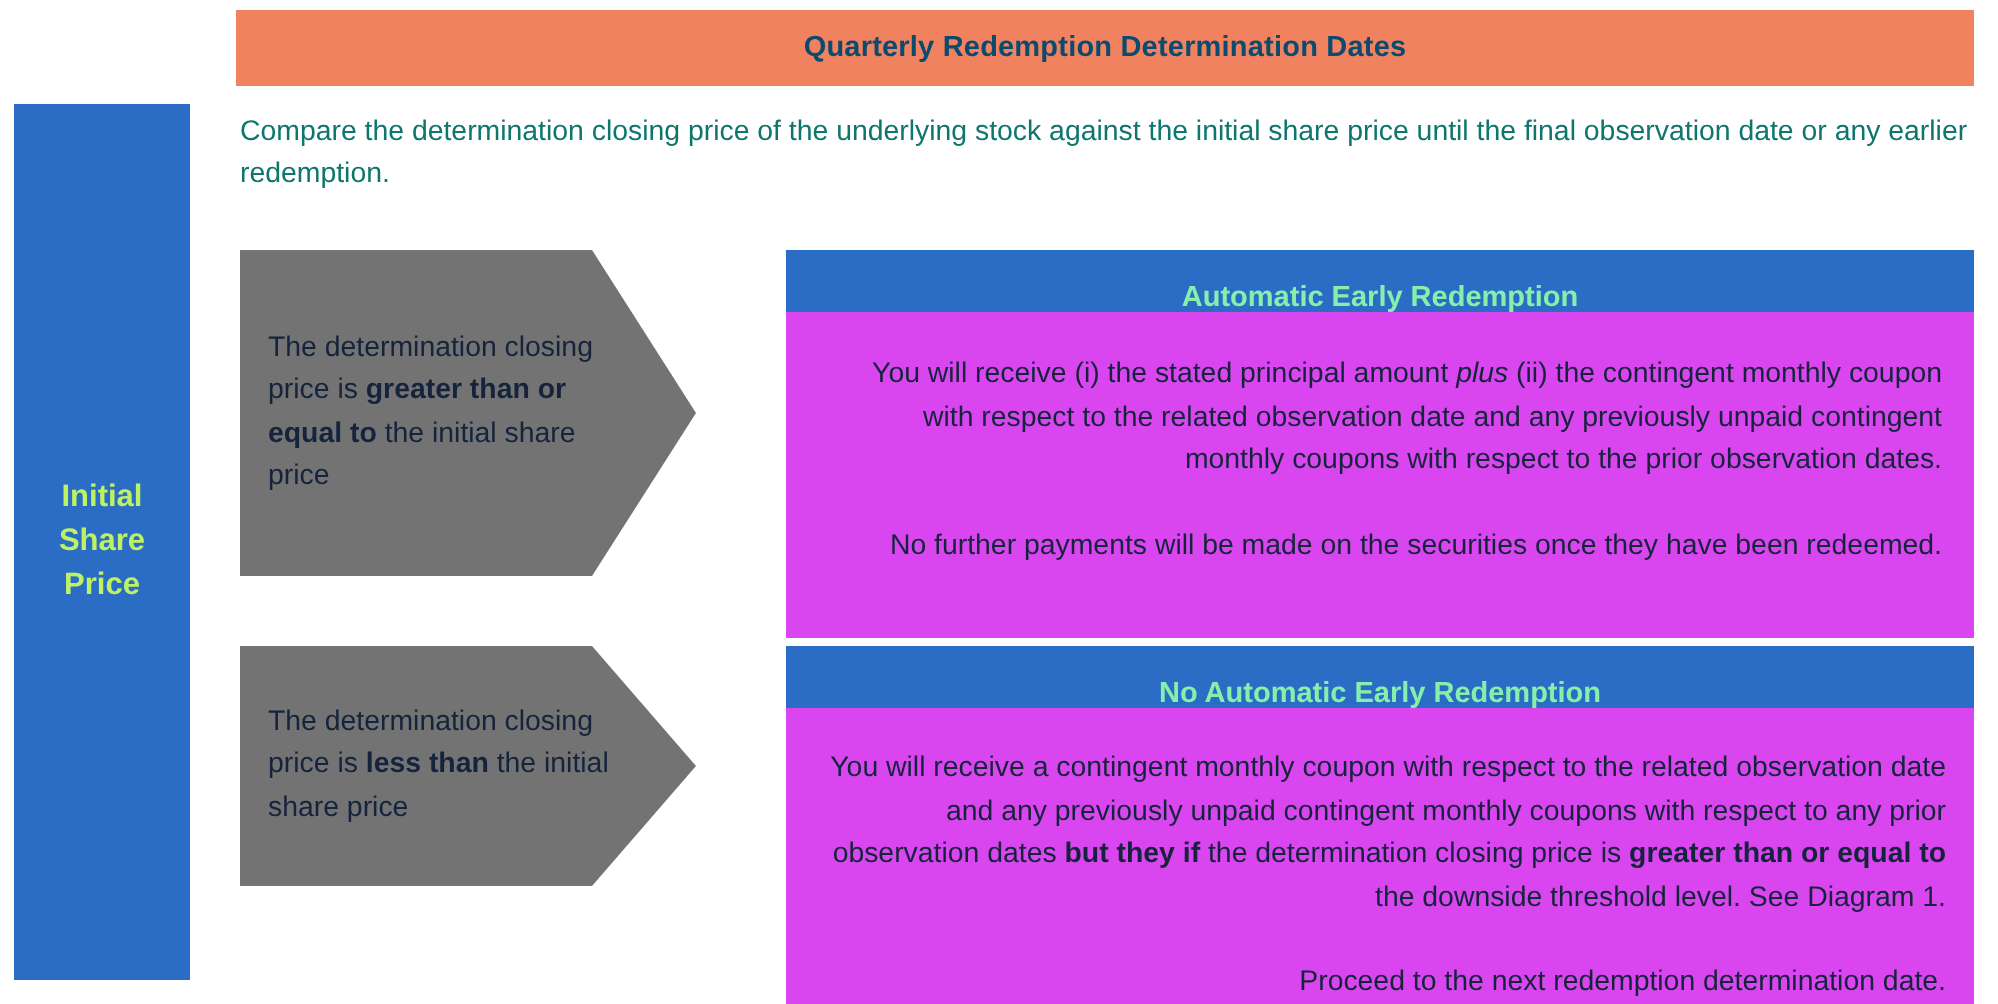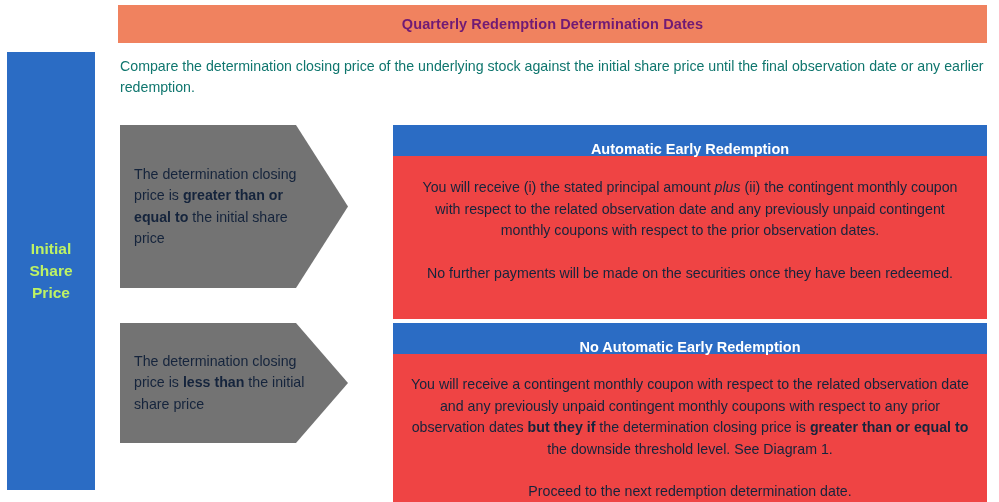--- a/index.html
+++ b/index.html
@@ -52,21 +52,21 @@
     top: 5px;
     width: 869px;
     height: 38px;
     background: #F0825F;
     display: flex;
     align-items: center;
     justify-content: center;
     box-sizing: border-box;
   }
   .title-bar-text {
-    color: #701a75;
+    color: #0c4a6e;
     font-weight: bold;
     font-size: 14.5px;
     letter-spacing: .1px;
     text-align: center;
   }
 
   
   .intro {
     position: absolute;
     left: 120px;
@@ -116,29 +116,29 @@
     box-sizing: border-box;
   }
   .panel-header {
     background: #2B6CC4;
     height: 31px;
     display: flex;
     align-items: center;
     justify-content: center;
   }
   .panel-header-text {
-    color: #ffffff;
+    color: #86efac;
     font-weight: bold;
     font-size: 14.5px;
     text-align: center;
     margin-top: 16px;
   }
   .panel-body {
-    background: #ef4444;
-    text-align: center;
+    background: #d946ef;
+    text-align: right;
     font-size: 14.2px;
     line-height: 21.5px;
     color: #15243c;
     box-sizing: border-box;
   }
   .panel-body p { margin: 0; }
   .panel-body .gap { height: 21px; }
   .panel-body b { font-weight: bold; }
   .panel-body i { font-style: italic; }
 

